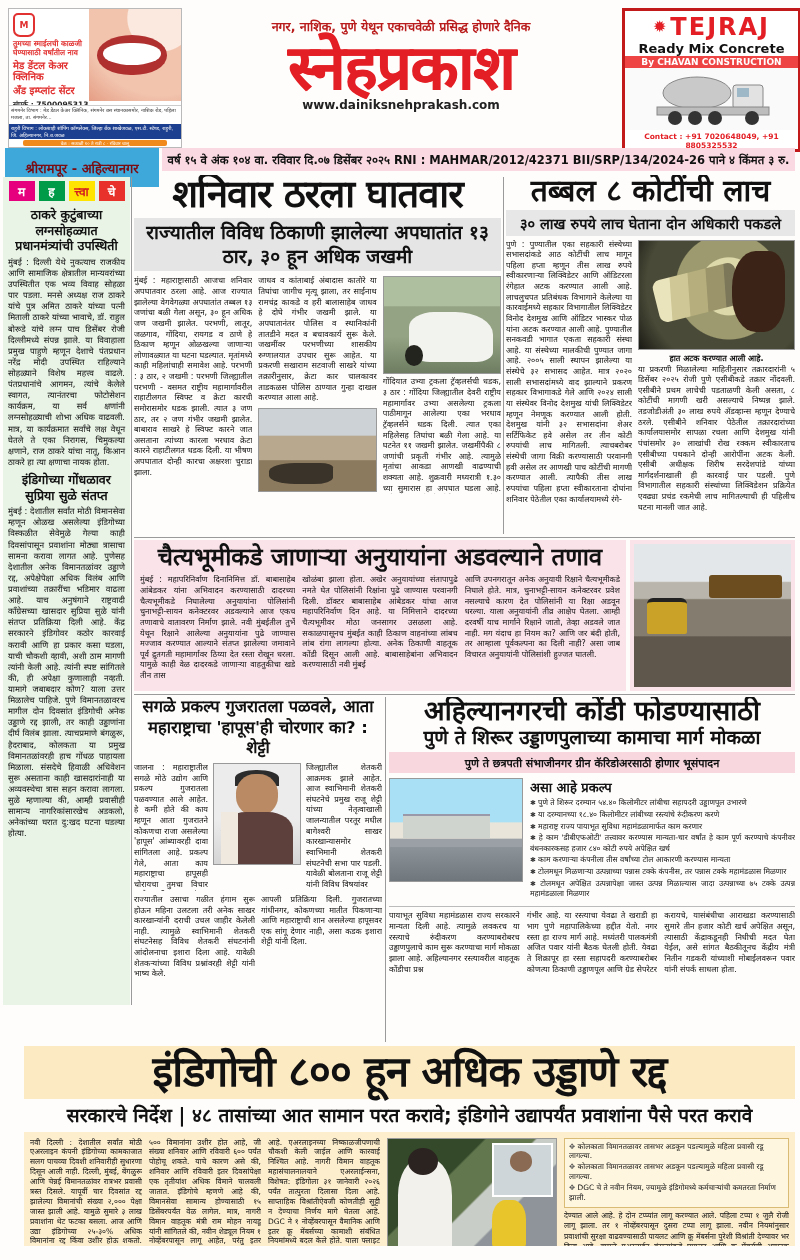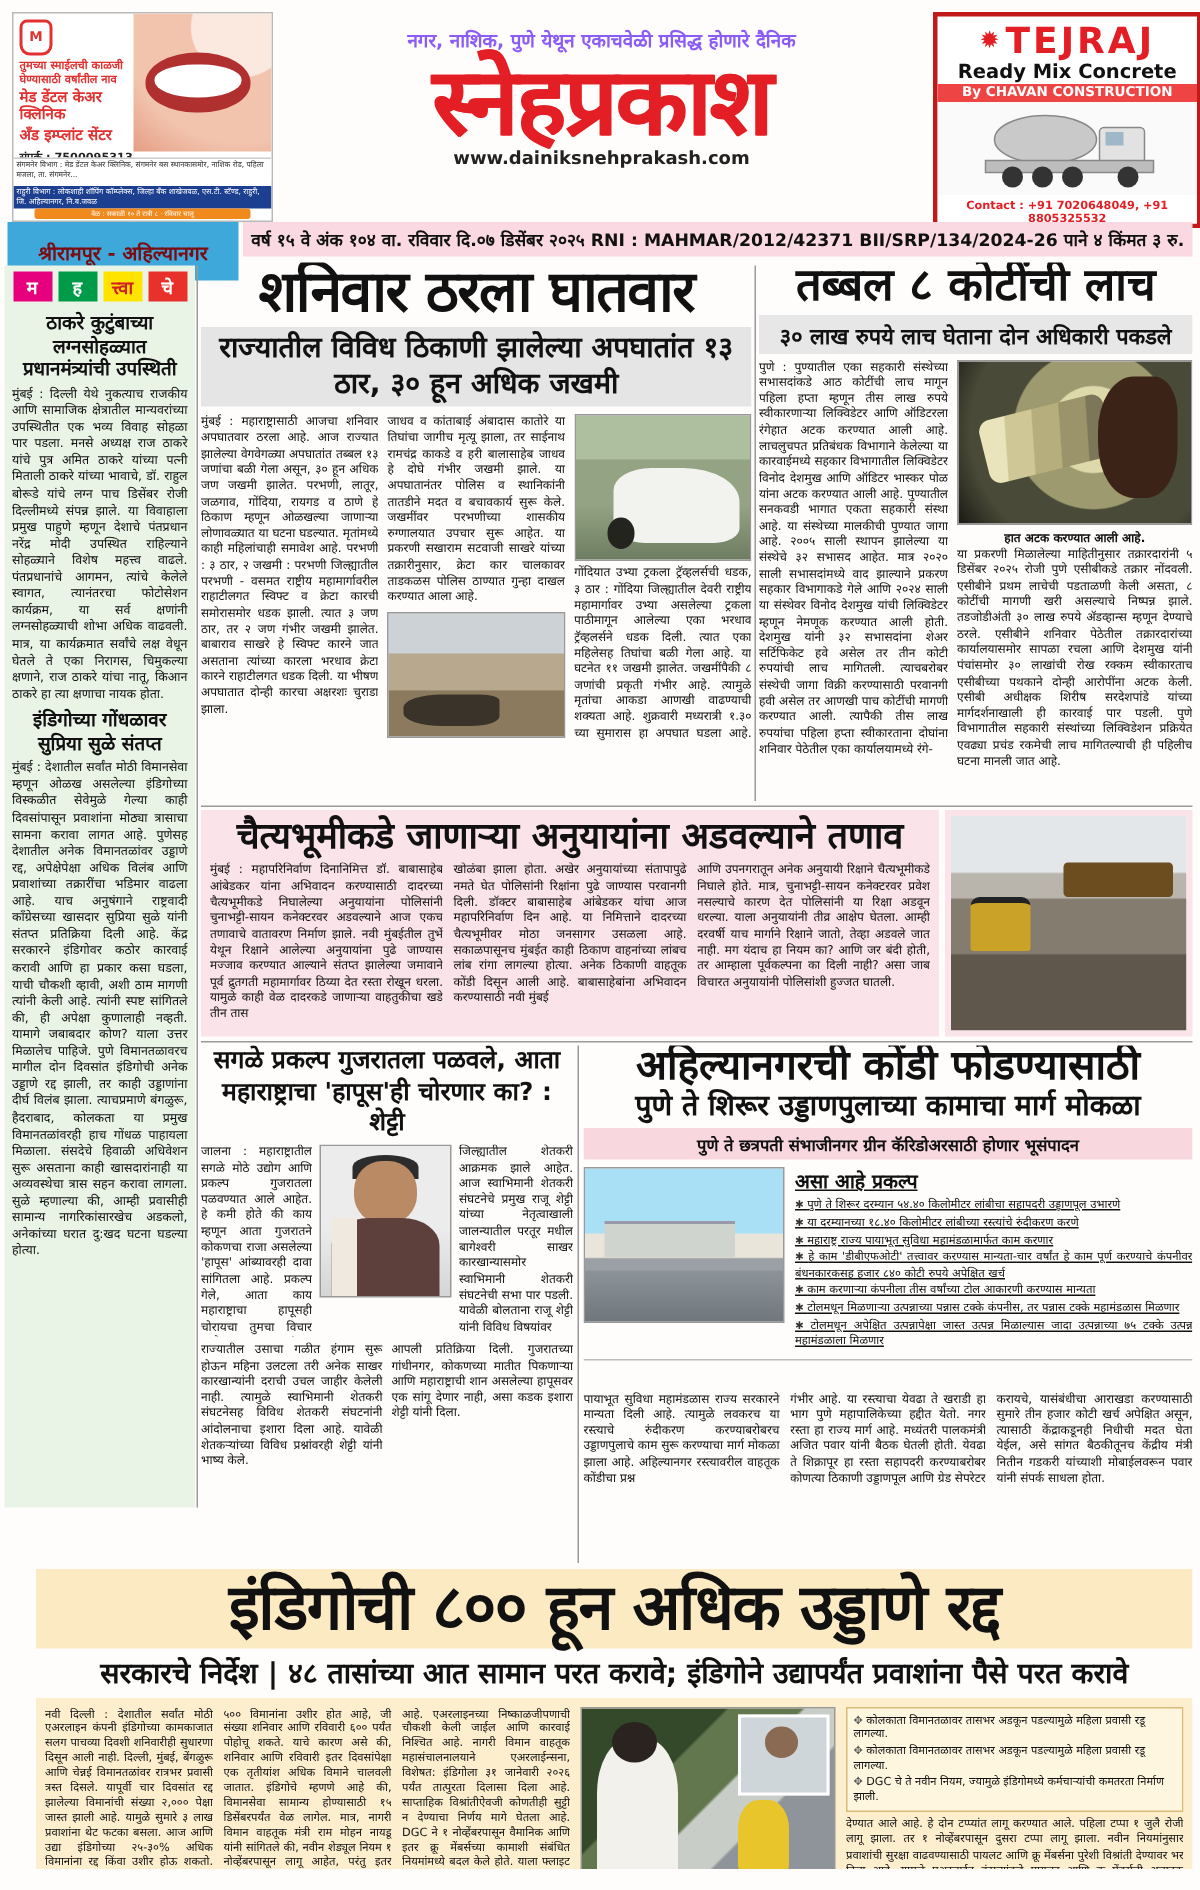--- a/index.html
+++ b/index.html
@@ -22,21 +22,21 @@
   .dental-l1{color:#e23131;font-weight:bold;font-size:7.5px;line-height:1.25;}
   .dental-name{color:#e23131;font-weight:900;font-size:10px;line-height:1.15;margin-top:2px;}
   .dental-ph{color:#222;font-weight:bold;font-size:7.5px;margin-top:3px;}
   .dental-strip1{position:absolute;left:0;right:0;bottom:26px;background:#fff;border-top:1px solid #ccc;
          color:#333;font-size:5px;line-height:1.3;padding:1px 2px;}
   .dental-strip2{position:absolute;left:0;right:0;bottom:8px;background:#1d3f8f;color:#fff;font-size:5px;line-height:1.3;padding:1px 2px;}
   .dental-strip3{position:absolute;left:14px;right:14px;bottom:1px;background:#f08a1d;color:#fff;font-size:4.5px;
          text-align:center;border-radius:2px;padding:0 2px;}
 
   .mast-center{left:184px;top:10px;width:434px;height:136px;text-align:center;}
-  .tagline{font-size:12.5px;font-weight:bold;color:#8b5cf6;margin-top:8px;}
+  .tagline{font-size:12.5px;font-weight:bold;color:#b91c1c;margin-top:8px;}
   .paper-title{font-size:62px;font-weight:900;color:#e31e24;line-height:1.05;letter-spacing:-1px;
          text-shadow:1px 0 0 #e31e24;}
   .website{font-size:12px;font-weight:bold;color:#222;margin-top:-2px;}
 
   .ad-tejraj{left:622px;top:8px;width:173px;height:138px;border:3px solid #c21a1a;background:#fff;overflow:hidden;text-align:center;}
   .tj-row1{display:flex;align-items:center;justify-content:center;gap:4px;margin-top:2px;}
   .tj-star{color:#e31e24;font-size:16px;line-height:1;}
   .tj-brand{color:#e31e24;font-size:24px;font-weight:900;letter-spacing:2px;}
   .tj-line1{font-size:13px;font-weight:900;color:#111;}
   .tj-line2{background:#ef4444;color:#fff;font-size:9px;font-weight:bold;padding:1px 0;}
@@ -104,30 +104,30 @@
   .ph-portrait .hair{position:absolute;left:24%;top:6%;width:52%;height:16%;background:#2c2c2c;border-radius:50% 50% 0 0;}
   .ph-portrait .body{position:absolute;left:8%;top:48%;width:84%;height:52%;background:#5d3f3b;border-radius:35% 35% 0 0;}
   .ph-portrait .shawl{position:absolute;left:8%;top:48%;width:20%;height:52%;background:#efe9df;}
   .shetti-bot{display:flex;gap:6px;margin-top:4px;height:185px;overflow:hidden;}
 
   
   .flyover{left:389px;top:697px;width:406px;height:345px;overflow:hidden;}
   .fly-h1{font-size:27px;font-weight:900;text-align:center;white-space:nowrap;line-height:1.05;}
   .fly-h2{font-size:19px;font-weight:900;text-align:center;line-height:1.1;margin-top:2px;}
   .fly-band{background:#f8d7df;font-size:11px;font-weight:900;text-align:center;padding:3px 2px;margin-top:4px;}
-  .fly-row{display:flex;gap:7px;margin-top:5px;text-decoration:underline;}
+  .fly-row{display:flex;gap:7px;margin-top:5px;}
   .ph-highway{width:132px;height:102px;flex:none;background:linear-gradient(180deg,#a9e0f6 0 42%,#e9e5da 43% 58%,#9aa0a6 59% 100%);}
   .ph-highway .rd{position:absolute;left:0;bottom:0;width:100%;height:34%;background:linear-gradient(180deg,#8d9499,#6f767c);}
   .ph-highway .bldg{position:absolute;left:10%;top:34%;width:66%;height:22%;background:#cfd4cf;border-top:2px solid #99a;}
   .proj{flex:1;overflow:hidden;}
   .proj-title{font-size:13px;font-weight:900;}
   .proj ul{margin:2px 0 0;padding:0;list-style:none;}
   .proj li{font-size:7.6px;line-height:1.32;margin-bottom:1.5px;text-align:justify;}
   .proj li:before{content:"✱ ";color:#333;font-size:7px;}
-  .fly-body{display:flex;gap:7px;margin-top:6px;height:96px;overflow:hidden;border-top:1px solid #bbb;padding-top:4px;align-items:center;}
+  .fly-body{display:flex;gap:7px;margin-top:6px;height:96px;overflow:hidden;border-top:1px solid #bbb;padding-top:4px;}
 
   
   .indigo{left:24px;top:1046px;width:771px;height:200px;overflow:hidden;}
   .ind-h1{background:#fceac2;font-size:42px;font-weight:900;text-align:center;line-height:1.25;letter-spacing:-1px;white-space:nowrap;}
   .ind-sub{font-size:19px;font-weight:900;text-align:center;padding:3px 0 4px;white-space:nowrap;}
   .ind-body{background:#fdeecd;display:flex;gap:7px;padding:6px;box-sizing:border-box;height:128px;overflow:hidden;}
   .ind-col{width:112px;flex:none;font-size:7.5px;line-height:1.32;text-align:justify;overflow:hidden;}
   .ph-pass{width:168px;flex:none;height:114px;background:linear-gradient(135deg,#33492a 0 34%,#63774f 35% 52%,#c9cdc7 53% 68%,#8e949a 69% 100%);}
   .ph-pass .woman{position:absolute;left:6%;top:18%;width:32%;height:80%;background:#f3f1ec;border-radius:40% 40% 0 0;}
   .ph-pass .head{position:absolute;left:12%;top:8%;width:18%;height:24%;background:#2b2320;border-radius:50%;}

